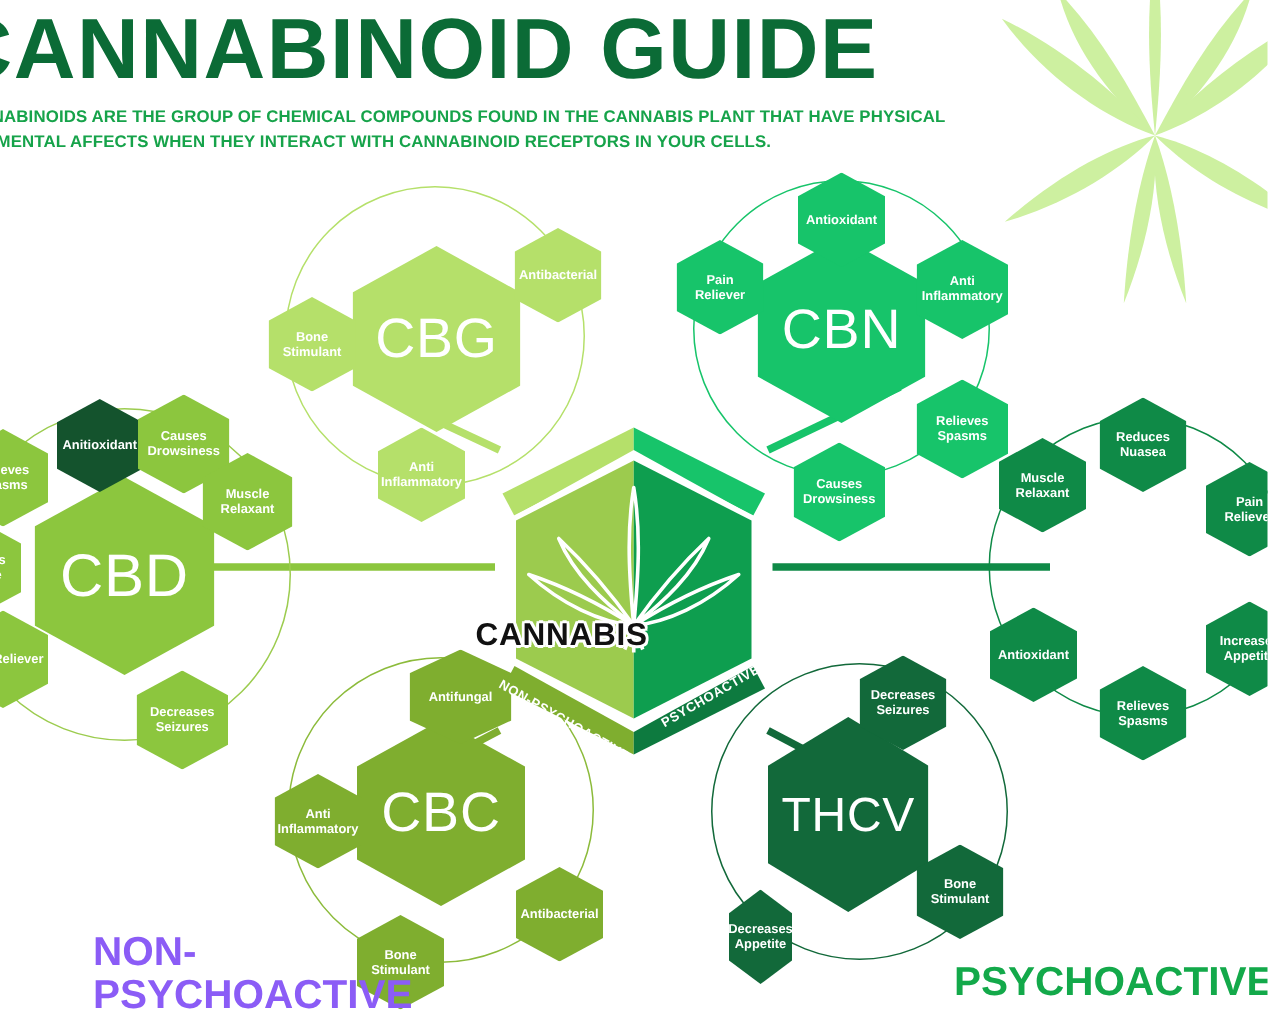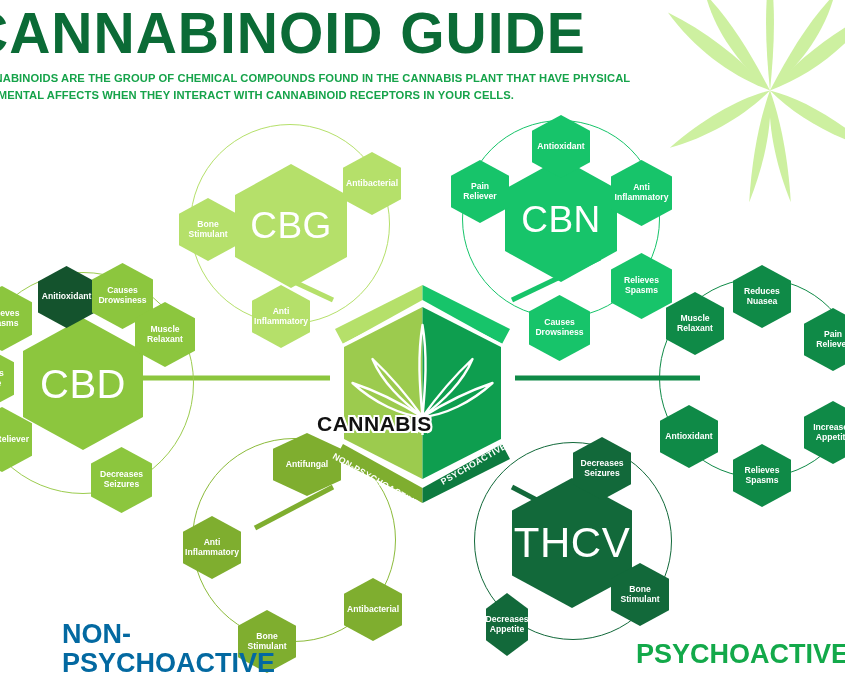--- a/index.html
+++ b/index.html
@@ -21,21 +21,21 @@
   }
   #subtitle {
     position:absolute; left:-30px; top:70px;
     font-size:11.2px; font-weight:bold; color:#16a34a;
     line-height:1.55; white-space:nowrap; letter-spacing:.1px;
   }
   #subtitle div { white-space:nowrap; }
 
   
   .cat-label { position:absolute; font-weight:bold; line-height:1.06; }
-  #cat-non { left:62px; top:620px; font-size:27px; color:#0369a1; }
+  #cat-non { left:62px; top:620px; font-size:27px; color:#8b5cf6; }
   #cat-psy { left:636px; top:640px; font-size:27px; color:#13a94a; }
 
   
   .cluster { position:absolute; }
   .ring {
     position:absolute; border-radius:50%; border-style:solid; border-width:1px;
     box-sizing:border-box; background:transparent;
   }
   .hex {
     position:absolute;
@@ -139,30 +139,31 @@
     <div class="hex hex-sat" style="left:88px;top:-3px;width:58px;height:63px;background:#0f8a47;">Reduces Nuasea</div>
     <div class="hex hex-sat" style="left:159px;top:40px;width:58px;height:63px;background:#0f8a47;">Pain Reliever</div>
     <div class="hex hex-sat" style="left:159px;top:133px;width:58px;height:63px;background:#0f8a47;">Increases Appetite</div>
     <div class="hex hex-sat" style="left:88px;top:176px;width:58px;height:63px;background:#0f8a47;">Relieves Spasms</div>
     <div class="hex hex-sat" style="left:15px;top:137px;width:58px;height:63px;background:#0f8a47;">Antioxidant</div>
     <div class="hex hex-sat" style="left:21px;top:24px;width:58px;height:63px;background:#0f8a47;">Muscle Relaxant</div>
   </div>
 
   <div class="cluster" style="left:180px;top:430px;width:230px;height:230px;">
     <div class="ring" style="left:12px;top:8px;width:204px;height:204px;border-color:#8cbb3b;"></div>
+    <div class="hex hex-main" style="left:58px;top:50px;width:112px;height:124px;background:#7fae2f;font-size:37px;">CBC</div>
 
     <div class="hex hex-sat" style="left:93px;top:3px;width:68px;height:63px;background:#7fae2f;">Antifungal</div>
     <div class="hex hex-sat" style="left:164px;top:148px;width:58px;height:63px;background:#7fae2f;">Antibacterial</div>
     <div class="hex hex-sat" style="left:58px;top:180px;width:58px;height:63px;background:#7fae2f;">Bone Stimulant</div>
     <div class="hex hex-sat" style="left:3px;top:86px;width:58px;height:63px;background:#7fae2f;">Anti Inflammatory</div>
   </div>
 
   <div class="cluster" style="left:460px;top:430px;width:230px;height:230px;">
     <div class="ring" style="left:14px;top:12px;width:198px;height:198px;border-color:#12693a;"></div>
-    <div class="hex hex-main" style="left:52px;top:48px;width:120px;height:130px;background:#12693a;font-size:42px;">THCV</div>
+    <div class="hex hex-main" style="left:52px;top:48px;width:107px;height:130px;background:#12693a;font-size:32px;">THCV</div>
 
     <div class="hex hex-sat" style="left:113px;top:7px;width:58px;height:63px;background:#12693a;">Decreases Seizures</div>
     <div class="hex hex-sat" style="left:151px;top:133px;width:58px;height:63px;background:#12693a;">Bone Stimulant</div>
     <div class="hex hex-sat" style="left:26px;top:163px;width:42px;height:63px;background:#12693a;">Decreases Appetite</div>
   </div>
 
   <div id="centre">
     <svg width="211" height="226" viewBox="0 0 211 226" aria-hidden="true">
 
       <polygon points="105.5,2 16,47 16,60 105.5,15 195,60 195,47" fill="#ffffff"></polygon>

